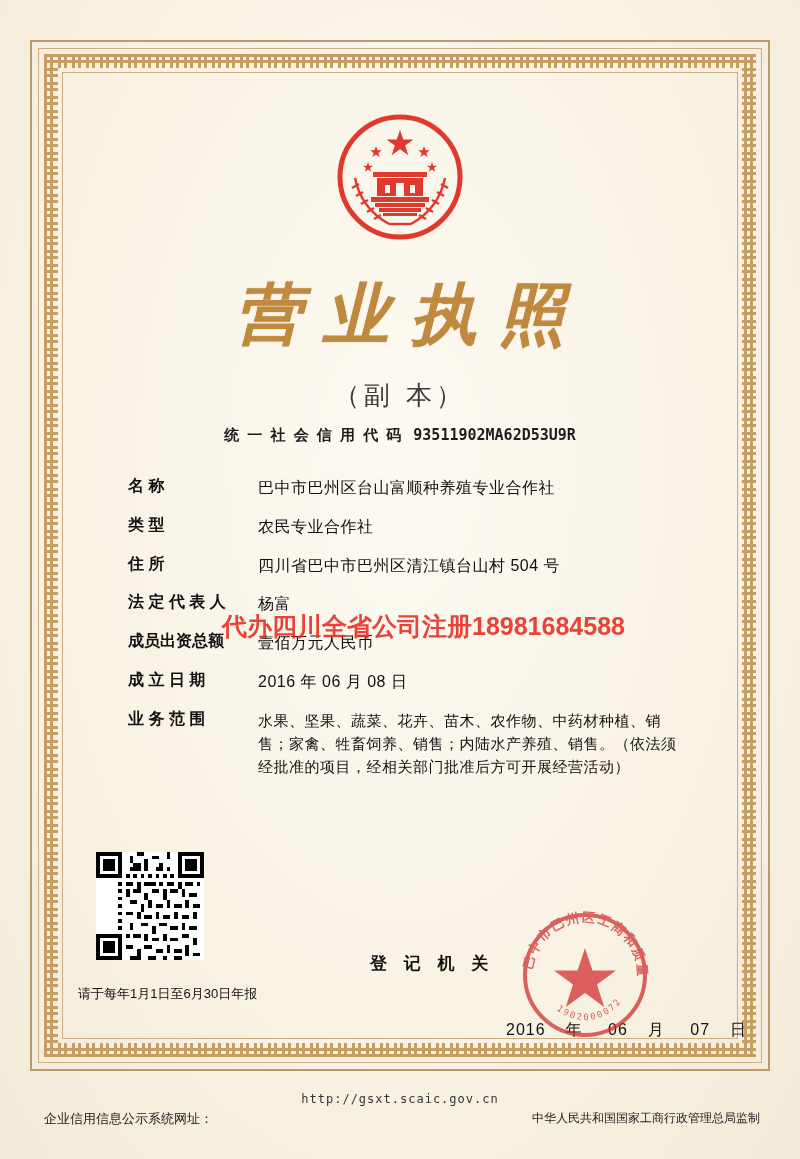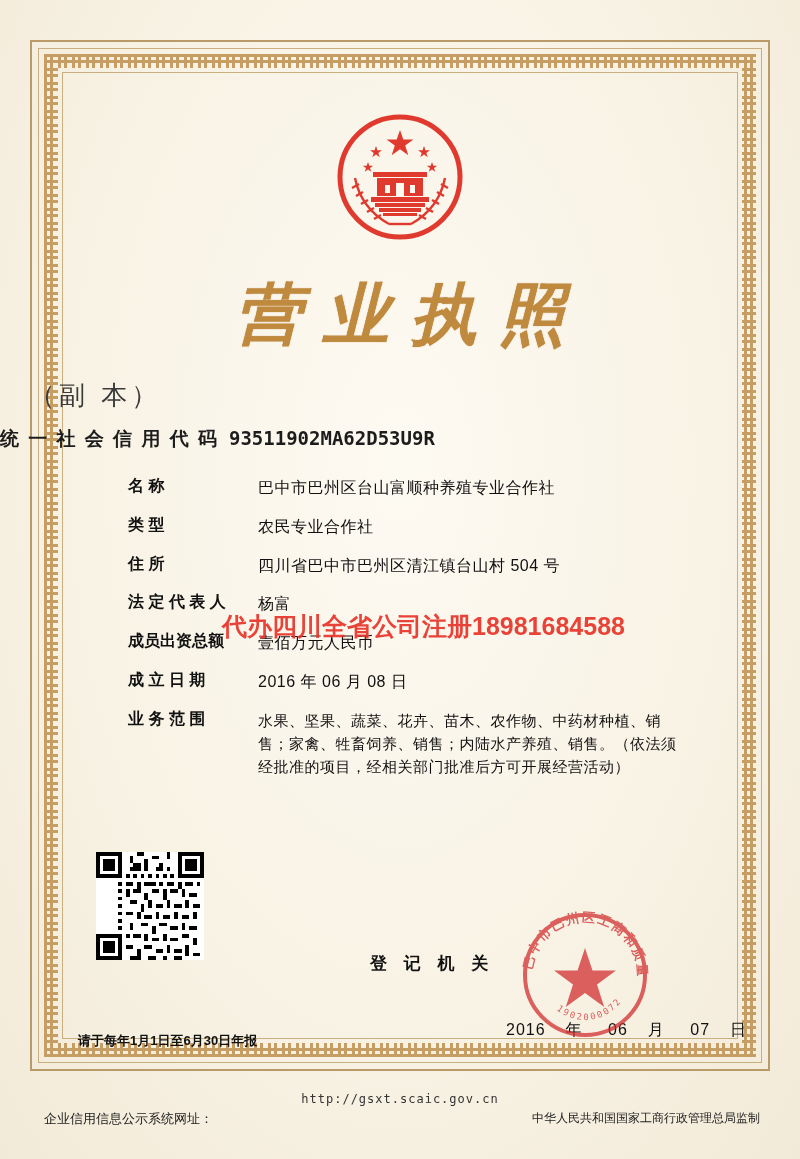--- a/index.html
+++ b/index.html
@@ -72,31 +72,30 @@
     font-size:66px;
     font-weight:bold;
     letter-spacing:22px;
     text-indent:22px;
     color:#c08a3e;
     text-shadow:0 0 1px #a96f25;
     font-style:italic;
   }
   .subtitle{
     position:absolute;left:0;right:0;top:378px;
-    text-align:left;
+    text-align:center;
     font-family:"DejaVu Serif","Liberation Serif",serif;
     font-size:26px;
     letter-spacing:4px;
     color:#3a3a3a;
-    margin-left:29px;
   }
   .credit-code{
     position:absolute;left:0;right:0;top:426px;
-    text-align:left;
-    font-size:19px;
+    text-align:center;
+    font-size:15px;
     letter-spacing:2px;
     color:#1c1c1c;
     font-weight:bold;
   }
   .credit-code .num{
     font-family:"DejaVu Sans Mono","Liberation Mono",monospace;
     letter-spacing:0px;
     font-weight:bold;
     margin-left:10px;
   }
@@ -161,23 +160,23 @@
   }
   .reg-date span{margin:0 10px;}
 
   
   .seal{
     position:absolute;left:510px;top:900px;
     width:150px;height:150px;
   }
 
   .annual-note{
-    position:absolute;left:78px;top:1032px;
+    position:absolute;left:78px;top:985px;
     font-size:13px;
-    font-weight:bold;
+    font-weight:normal;
     color:#111;
     letter-spacing:0px;
   }
 
   .url{
     position:absolute;left:0;right:0;top:1092px;
     text-align:center;
     font-family:"DejaVu Sans Mono","Liberation Mono",monospace;
     font-size:12px;
     color:#333;

